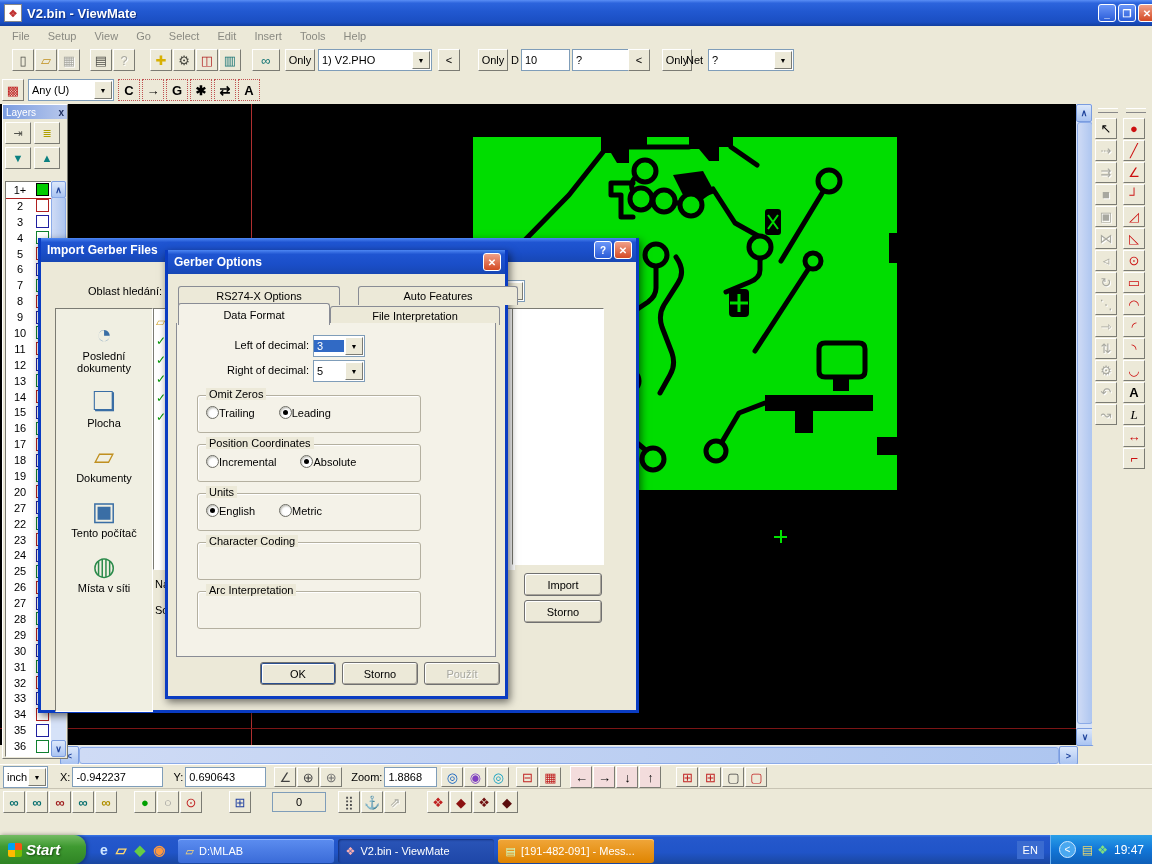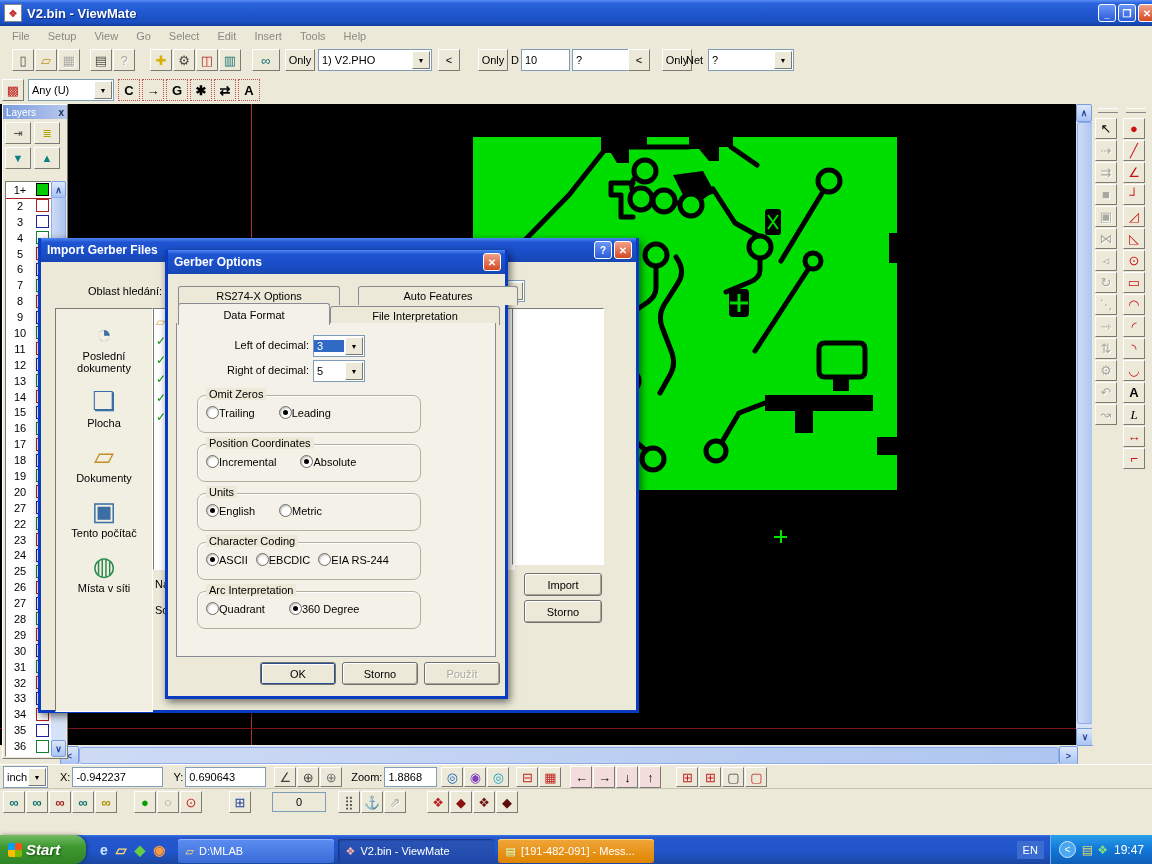--- a/index.html
+++ b/index.html
@@ -18,21 +18,21 @@
   .cap{background:linear-gradient(180deg,#5a8ef5 0%,#2c64dd 12%,#2158d0 45%,#1a4ec2 85%,#123f9f 100%);color:#fff;font-weight:bold}
   .capbtn{width:18px;height:18px;margin-left:2px;border:1px solid #fff;border-radius:3px;color:#fff;font-size:10px;display:flex;align-items:center;justify-content:center;background:linear-gradient(180deg,#6a96f8,#2a5cd8)}
   .capbtn.red{background:linear-gradient(180deg,#f0a088,#d44a24)}
   .combo{display:flex;align-items:center;background:#fff;border:1px solid #7f9db9;height:20px}
   .combo .cval{flex:1;padding:0 3px;white-space:nowrap;overflow:hidden}
   .combo .carr{width:16px;height:16px;margin:1px;background:#ece9d8;border:1px solid;border-color:#fff #7b7b73 #7b7b73 #fff;display:flex;align-items:center;justify-content:center;font-size:7px}
   .sb{background:linear-gradient(90deg,#cfdbf5,#aec6f0);border:1px solid #8cabe8}
   .sbb{background:linear-gradient(180deg,#dce8fb,#aac4f2);border:1px solid #7a9cdf;border-radius:2px;color:#20449c;display:flex;align-items:center;justify-content:center;font-size:9px;font-weight:bold}
   .xp-dlg{border:3px solid #0a3cc2;border-top:0;background:#ece9d8;box-shadow:2px 3px 8px rgba(0,0,0,.55)}
   .dlg-cap{height:24px;display:flex;align-items:center;padding:0 4px 0 6px;background:linear-gradient(180deg,#4d86f2 0%,#1f55d2 18%,#1a4ec8 60%,#1747b4 100%);color:#fff;font-weight:bold;font-size:12px}
-  .grp{position:absolute;border:1px solid #b4b0a0;border-radius:8px;box-shadow:1px 1px 0 #fff inset}
+  .grp{position:absolute;border:1px solid #b4b0a0;border-radius:3px;box-shadow:1px 1px 0 #fff inset}
   .grp>.gtitle{position:absolute;top:-8px;left:8px;background:#ece9d8;padding:0 3px}
   .ropt{display:inline-flex;align-items:center;margin-right:24px}
   .rdot{width:11px;height:11px;border-radius:50%;background:#fff;border:1px solid #6c6c64;box-shadow:inset 1px 1px 2px #b8b8b0;position:relative}
   .on .rdot::after{content:'';position:absolute;left:3px;top:3px;width:5px;height:5px;border-radius:50%;background:#000}
   .pbtn{width:76px;height:23px;background:#ece9d8;border:1px solid #707070;border-radius:3px;box-shadow:inset 1px 1px 0 #fff,inset -1px -1px 0 #a8a49a;display:flex;align-items:center;justify-content:center}
   .pbtn.def{box-shadow:inset 0 0 0 1px #2a4f8f,inset 2px 2px 0 #fff}
   .tab{position:absolute;height:18px;display:flex;align-items:center;justify-content:center;background:#ece9d8;border:1px solid #898c95;border-bottom:none;border-radius:3px 3px 0 0}
   .tab.act{height:21px;z-index:3;background:#f4f2e8}
   .lrow{display:flex;align-items:center;height:15.9px}
   .lrow.sel{outline:1px solid #b02020}
@@ -625,49 +625,23 @@
               <span>Incremental</span>
             </label>
             <label class="ropt on">
               <span class="rdot"></span>
               <span>Absolute</span>
             </label>
           </div>
       </div>
       <div class="grp" style="left:20px;top:219px;width:222px;height:36px">
         <span class="gtitle">Character Coding</span>
-        <div class="r" style="padding:10px 0 0 8px">
-
-        <label class="ropt on" style="margin-right:8px">
-              <span class="rdot"></span>
-              <span>ASCII</span>
-            </label>
-            <label class="ropt" style="margin-right:8px">
-              <span class="rdot"></span>
-              <span>EBCDIC</span>
-            </label>
-            <label class="ropt" style="margin-right:8px">
-              <span class="rdot"></span>
-              <span>EIA RS-244</span>
-            </label>
-          </div>
       </div>
       <div class="grp" style="left:20px;top:268px;width:222px;height:36px">
         <span class="gtitle">Arc Interpretation</span>
-        <div class="r" style="padding:10px 0 0 8px">
-
-        <label class="ropt">
-              <span class="rdot"></span>
-              <span>Quadrant</span>
-            </label>
-            <label class="ropt on">
-              <span class="rdot"></span>
-              <span>360 Degree</span>
-            </label>
-          </div>
       </div>
     </div>
     <button class="abs pbtn def" style="left:92px;top:412px">OK</button>
     <button class="abs pbtn" style="left:174px;top:412px">Storno</button>
     <button class="abs pbtn dis" style="left:256px;top:412px">Použít</button>
   </div>
 
   <div class="abs" style="left:0;top:745px;width:1152px;height:19px;background:#ece9d8">
     <div class="abs" style="left:60px;top:1px;width:1016px;height:17px;background:#d6e2f8">
       <div class="sbb abs" style="left:0;top:0;width:17px;height:17px">&lt;</div>

